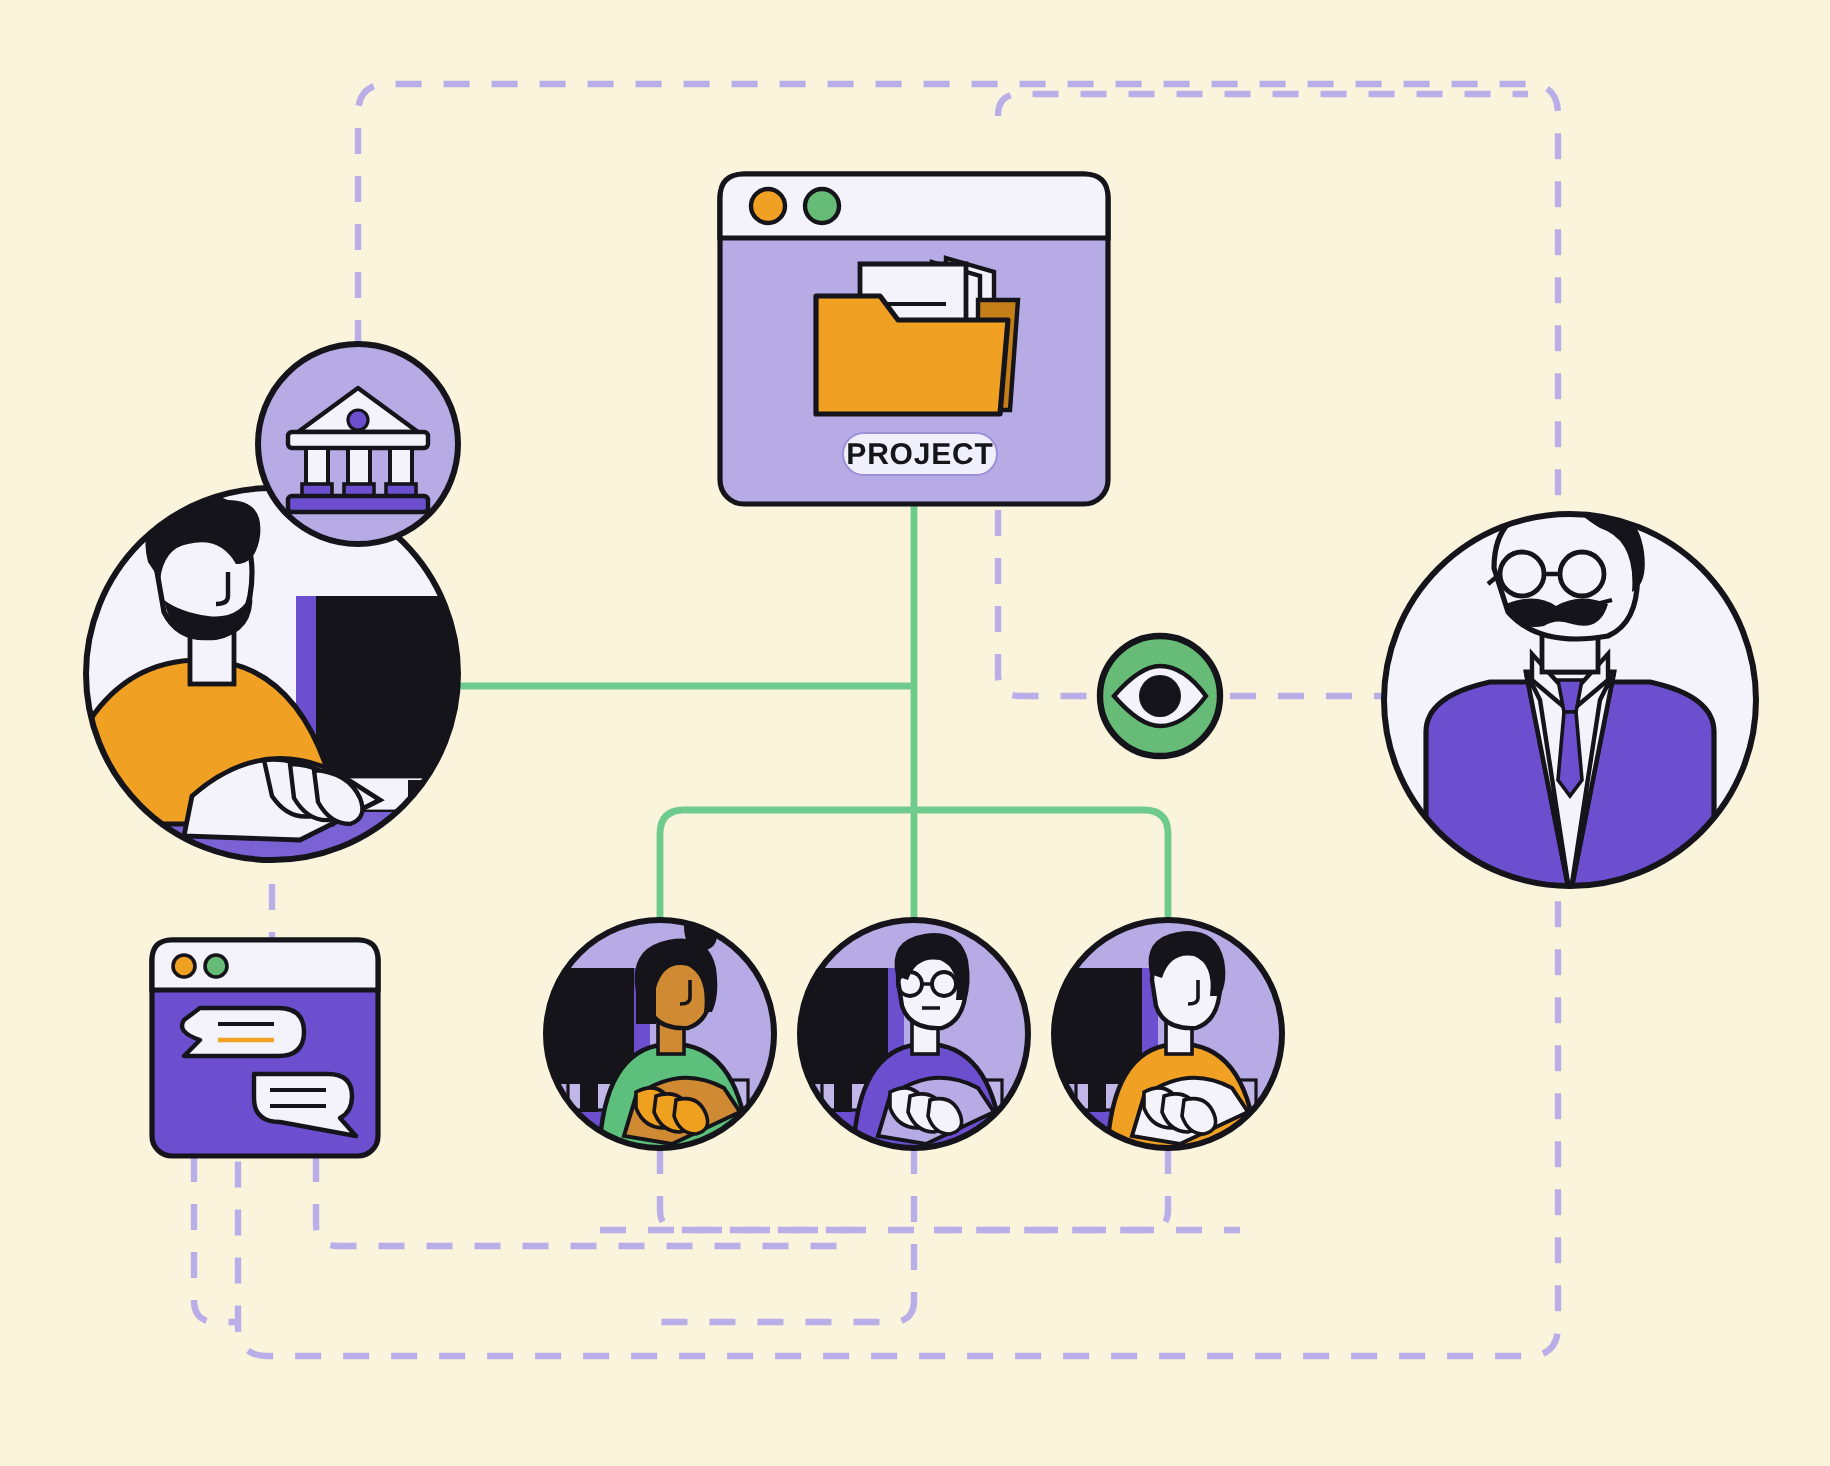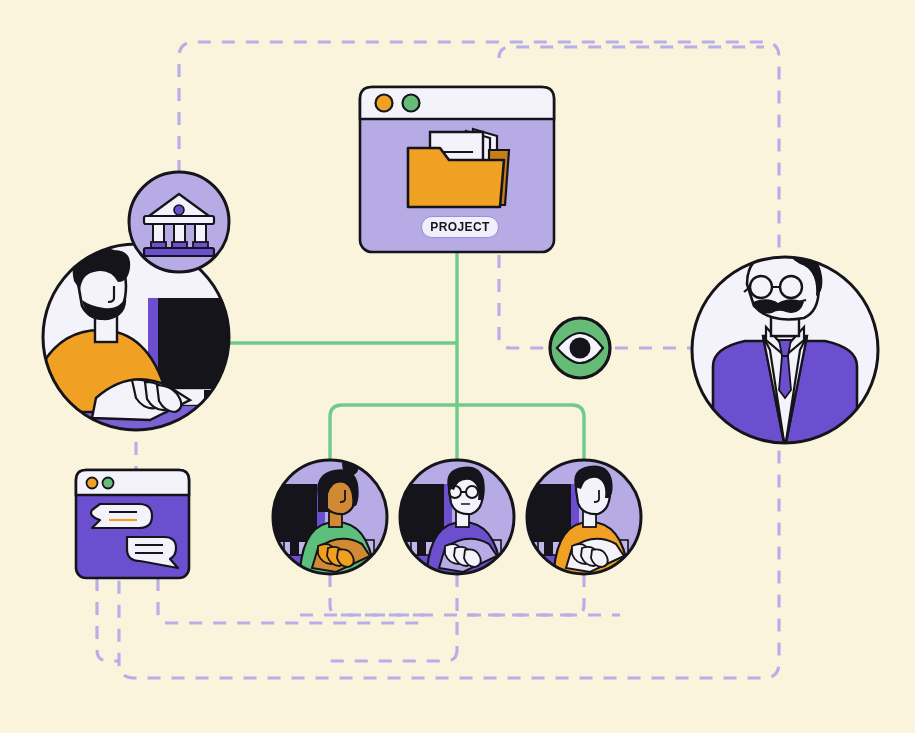--- a/index.html
+++ b/index.html
@@ -31,21 +31,21 @@
     width: 78px;
     height: 22px;
     border-radius: 11px;
     background: #EFF0FB;
     border: 1.6px solid #9C8FD8;
     box-sizing: border-box;
     display: flex;
     align-items: center;
     justify-content: center;
     font-family: "Liberation Sans", sans-serif;
-    font-size: 12px;
+    font-size: 15px;
     font-weight: 700;
     letter-spacing: 0.4px;
     color: #16151a;
   }
 </style>
 </head>
 <body>
 
 <div id="canvas">
 

